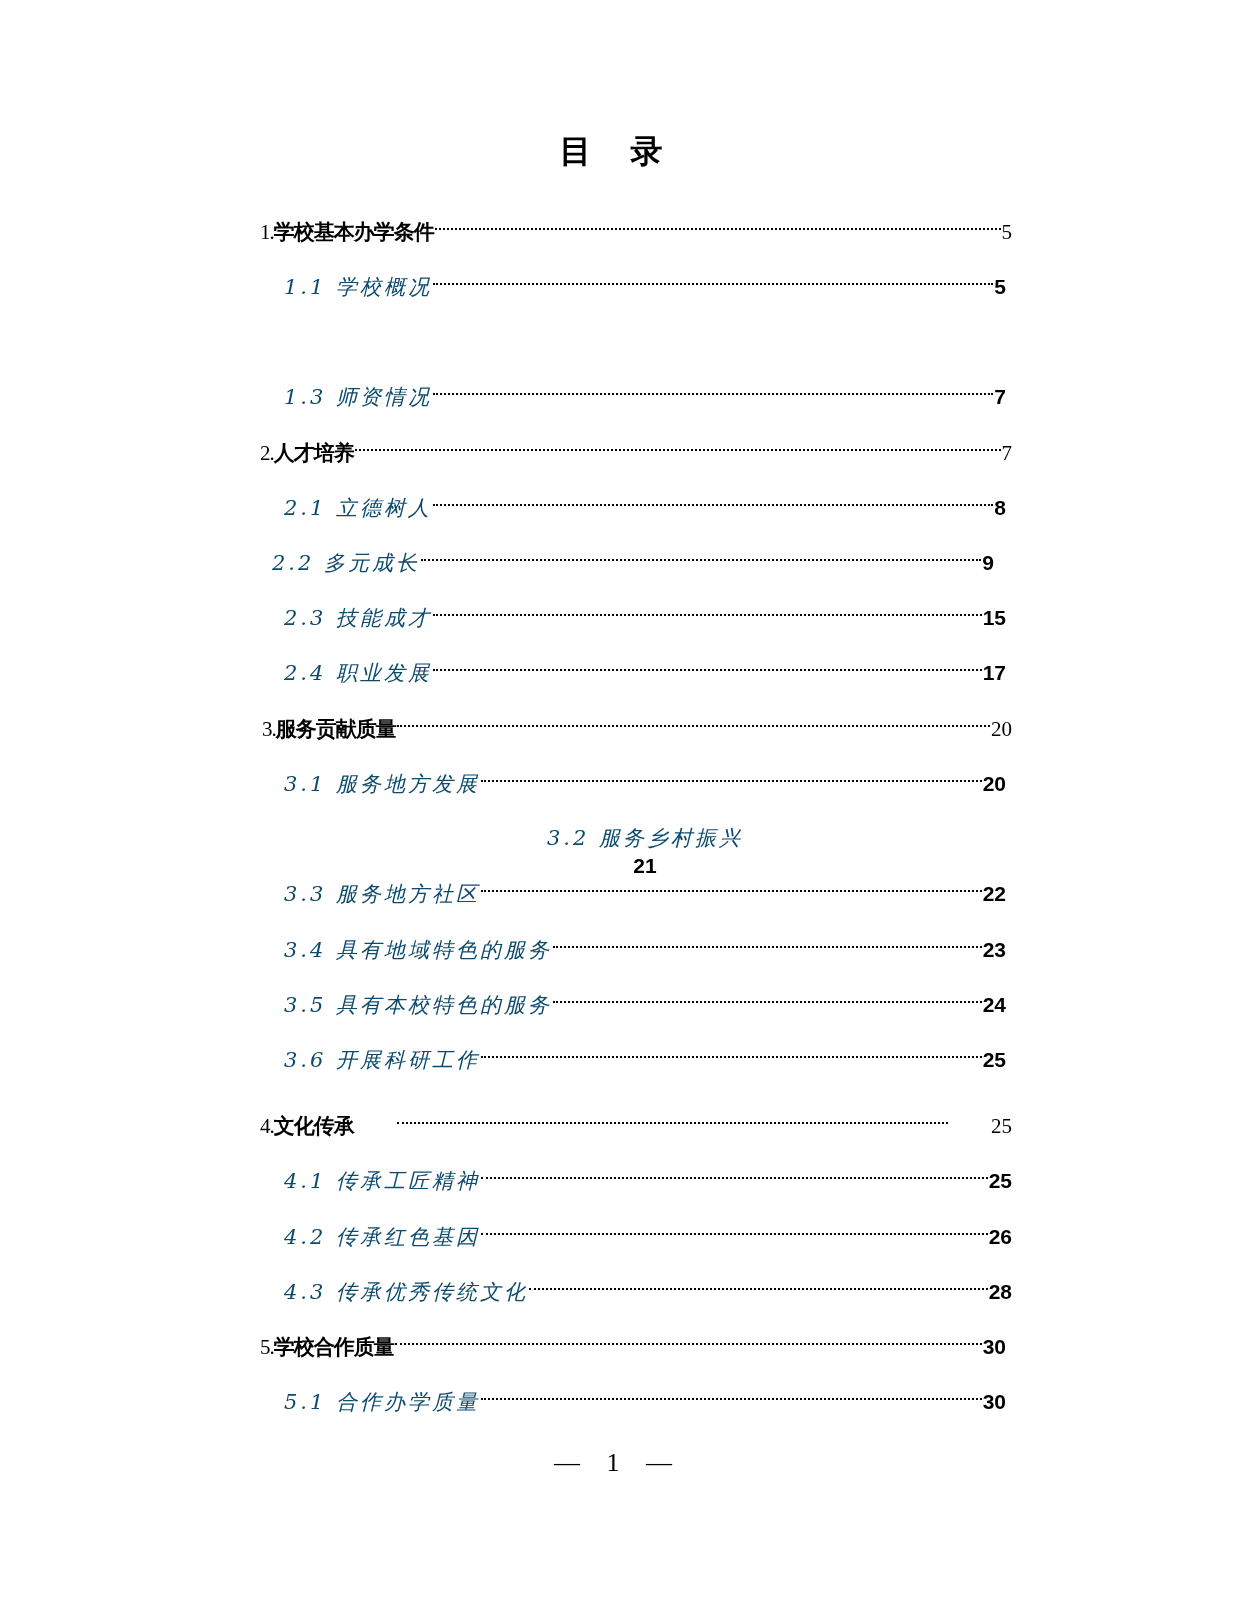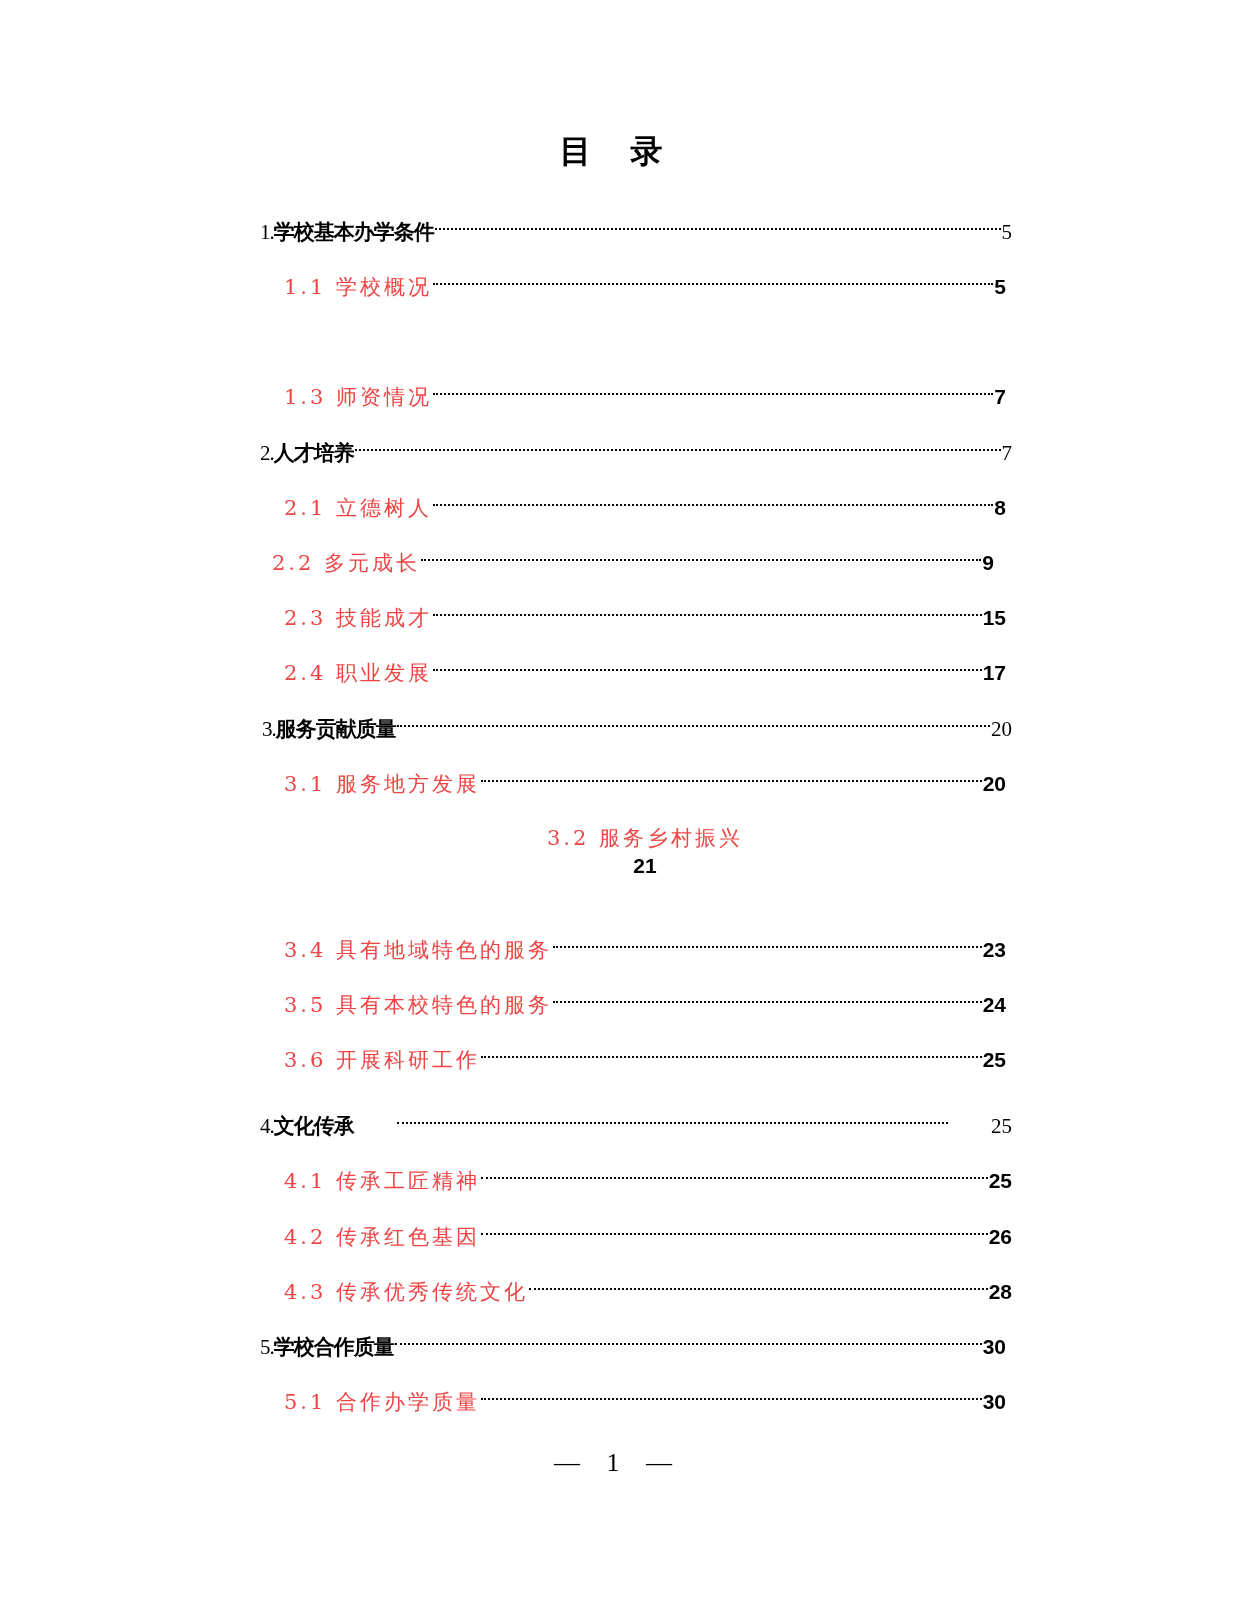--- a/index.html
+++ b/index.html
@@ -8,21 +8,21 @@
     .title {
       position: absolute; left: 0; width: 1236px; top: 130px; text-align: center;
       font-family: "DejaVu Sans", sans-serif; font-weight: bold; font-size: 32px; letter-spacing: 14px;
     }
     .toc-row {
       position: absolute; display: flex; align-items: center; height: 30px;
     }
     .toc-row .label { white-space: nowrap; font-size: 21px; }
     .toc-row.level1 .label { font-family: "DejaVu Sans", sans-serif; font-weight: bold; letter-spacing: -1px; }
     .toc-row.level1 .num { font-family: "Liberation Serif", serif; font-weight: normal; }
-    .toc-row.level2 .label { font-family: "DejaVu Serif", serif; color: #ef4444; letter-spacing: 3px; }
+    .toc-row.level2 .label { font-family: "DejaVu Serif", serif; color: #0c4a6e; letter-spacing: 3px; font-style: italic; }
     .toc-row .leader {
       flex: 1; margin: 0 1px; border-bottom: 2px dotted #000; height: 1px; position: relative; top: -4px;
     }
     .toc-row .page-num { font-size: 21px; white-space: nowrap; }
     .toc-row.level1 .page-num { font-family: "Liberation Serif", serif; }
     .toc-row.level2 .page-num { font-family: "Liberation Sans", sans-serif; font-weight: bold; }
     .footer {
       position: absolute; left: 0; width: 1236px; top: 1448px; text-align: center;
       font-family: "Liberation Serif", serif; font-size: 26px; letter-spacing: 10px;
     }
@@ -81,20 +81,25 @@
   <div class="toc-row level2" style="left:284px;width:722px;top:769px;">
     <span class="label"><span>3.1</span> <span>服务地方发展</span></span>
     <span class="leader"></span>
     <span class="page-num">20</span>
   </div>
   <div class="toc-row level2" style="left:284px;width:722px;top:824px;flex-direction:column;">
     <span class="label"><span>3.2</span> <span>服务乡村振兴</span></span>
     <span class="leader"></span>
     <span class="page-num">21</span>
   </div>
+  <div class="toc-row level2" style="left:284px;width:722px;top:879px;">
+    <span class="label"><span>3.3</span> <span>服务地方社区</span></span>
+    <span class="leader"></span>
+    <span class="page-num">22</span>
+  </div>
   <div class="toc-row level2" style="left:284px;width:722px;top:935px;">
     <span class="label"><span>3.4</span> <span>具有地域特色的服务</span></span>
     <span class="leader"></span>
     <span class="page-num">23</span>
   </div>
   <div class="toc-row level2" style="left:284px;width:722px;top:990px;">
     <span class="label"><span>3.5</span> <span>具有本校特色的服务</span></span>
     <span class="leader"></span>
     <span class="page-num">24</span>
   </div>

